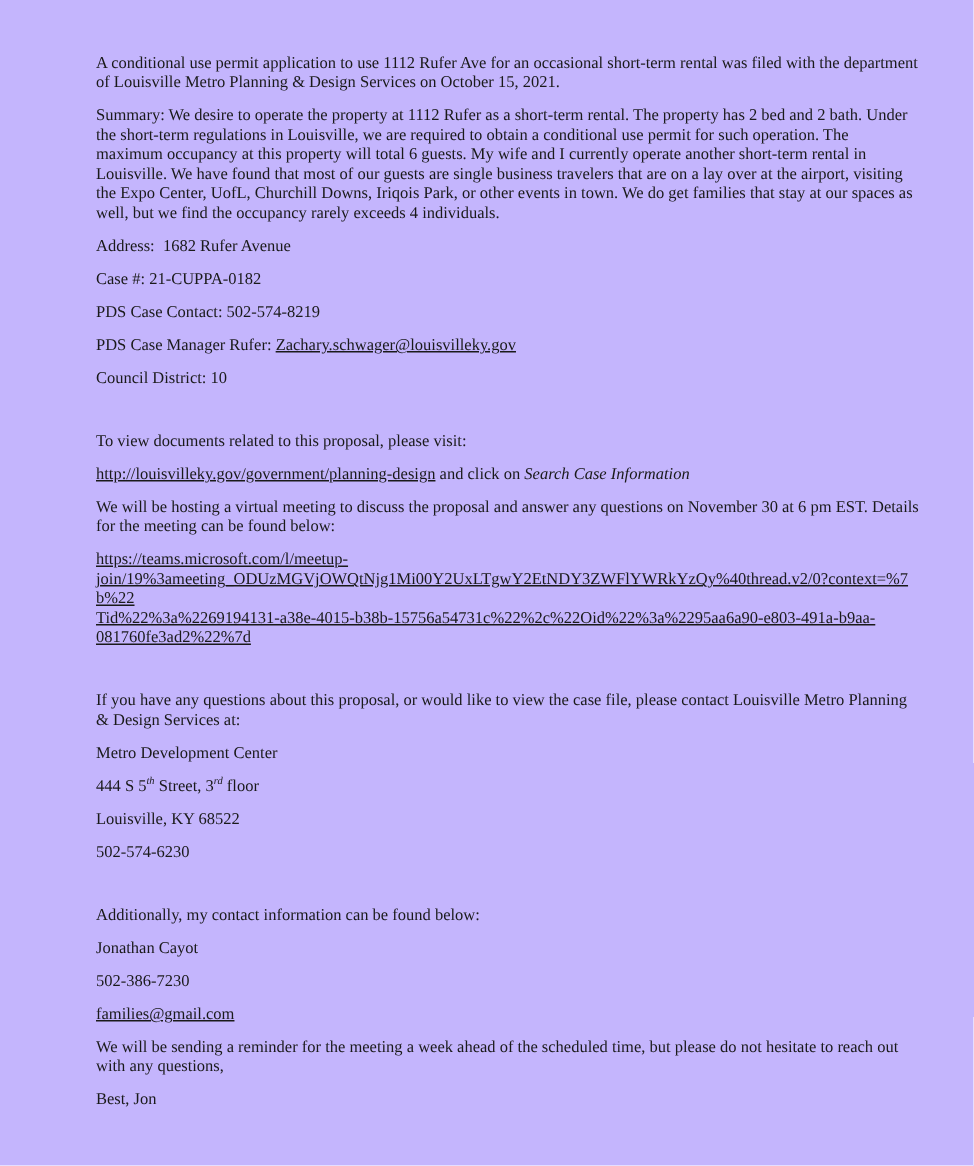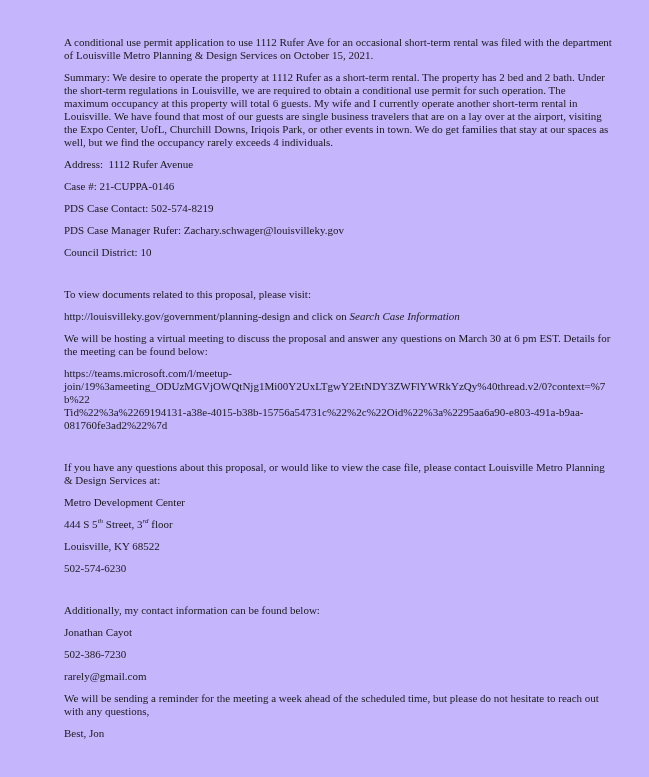--- a/index.html
+++ b/index.html
@@ -26,20 +26,21 @@
     margin: 0 0 9px 0;
     font-size: 11px;
     line-height: 13px;
     white-space: pre-wrap;
   }
   .spacer {
     height: 20px;
   }
   a.link, .link {
     color: #1a1a1a;
+    text-decoration: underline;
     cursor: pointer;
     word-break: break-all;
   }
   .blk { display: block; }
   em { }
   sup {
     font-size: 7px;
     line-height: 0;
     vertical-align: super;
     font-style: italic;
@@ -48,39 +49,39 @@
 </head>
 <body>
 
 <div class="page">
   <div class="doc">
 
     <p>A conditional use permit application to use 1112 Rufer Ave for an occasional short-term rental was filed with the department of Louisville Metro Planning &amp; Design Services on October 15, 2021.</p>
 
     <p>Summary: We desire to operate the property at 1112 Rufer as a short-term rental. The property has 2 bed and 2 bath. Under the short-term regulations in Louisville, we are required to obtain a conditional use permit for such operation. The maximum occupancy at this property will total 6 guests. My wife and I currently operate another short-term rental in Louisville. We have found that most of our guests are single business travelers that are on a lay over at the airport, visiting the Expo Center, UofL, Churchill Downs, Iriqois Park, or other events in town. We do get families that stay at our spaces as well, but we find the occupancy rarely exceeds 4 individuals.</p>
 
-    <p>Address:  1112 Rufer Avenue</p>
+    <p>Address:  1682 Rufer Avenue</p>
 
-    <p>Case #: 21-CUPPA-0146</p>
+    <p>Case #: 21-CUPPA-0182</p>
 
 
     <p>PDS Case Contact: 502-574-8219</p>
 
     <p><span>PDS Case Manager Rufer: </span><a class="link">Zachary.schwager@louisvilleky.gov</a></p>
 
 
     <p>Council District: 10</p>
 
     <div class="spacer"></div>
 
     <p>To view documents related to this proposal, please visit:</p>
 
     <p><a class="link">http://louisvilleky.gov/government/planning-design</a><span> and click on </span><em>Search Case Information</em></p>
 
-    <p>We will be hosting a virtual meeting to discuss the proposal and answer any questions on March 30 at 6 pm EST. Details for the meeting can be found below:</p>
+    <p>We will be hosting a virtual meeting to discuss the proposal and answer any questions on November 30 at 6 pm EST. Details for the meeting can be found below:</p>
 
     <p><a class="link"><span class="blk">https://teams.microsoft.com/l/meetup-</span><span class="blk">join/19%3ameeting_ODUzMGVjOWQtNjg1Mi00Y2UxLTgwY2EtNDY3ZWFlYWRkYzQy%40thread.v2/0?context=%7b%22</span><span class="blk">Tid%22%3a%2269194131-a38e-4015-b38b-15756a54731c%22%2c%22Oid%22%3a%2295aa6a90-e803-491a-b9aa-</span><span class="blk">081760fe3ad2%22%7d</span></a></p>
 
     <div class="spacer"></div>
 
     <p>If you have any questions about this proposal, or would like to view the case file, please contact Louisville Metro Planning &amp; Design Services at:</p>
 
     <p>Metro Development Center</p>
 
     <p><span>444 S 5</span><sup>th</sup><span> Street, 3</span><sup>rd</sup><span> floor</span></p>
@@ -90,20 +91,20 @@
     <p>502-574-6230</p>
 
     <div class="spacer"></div>
 
     <p>Additionally, my contact information can be found below:</p>
 
     <p>Jonathan Cayot</p>
 
     <p>502-386-7230</p>
 
-    <p><a class="link">rarely@gmail.com</a></p>
+    <p><a class="link">families@gmail.com</a></p>
 
     <p>We will be sending a reminder for the meeting a week ahead of the scheduled time, but please do not hesitate to reach out with any questions,</p>
 
     <p>Best, Jon</p>
 
   </div>
 </div>
 
 </body></html>

